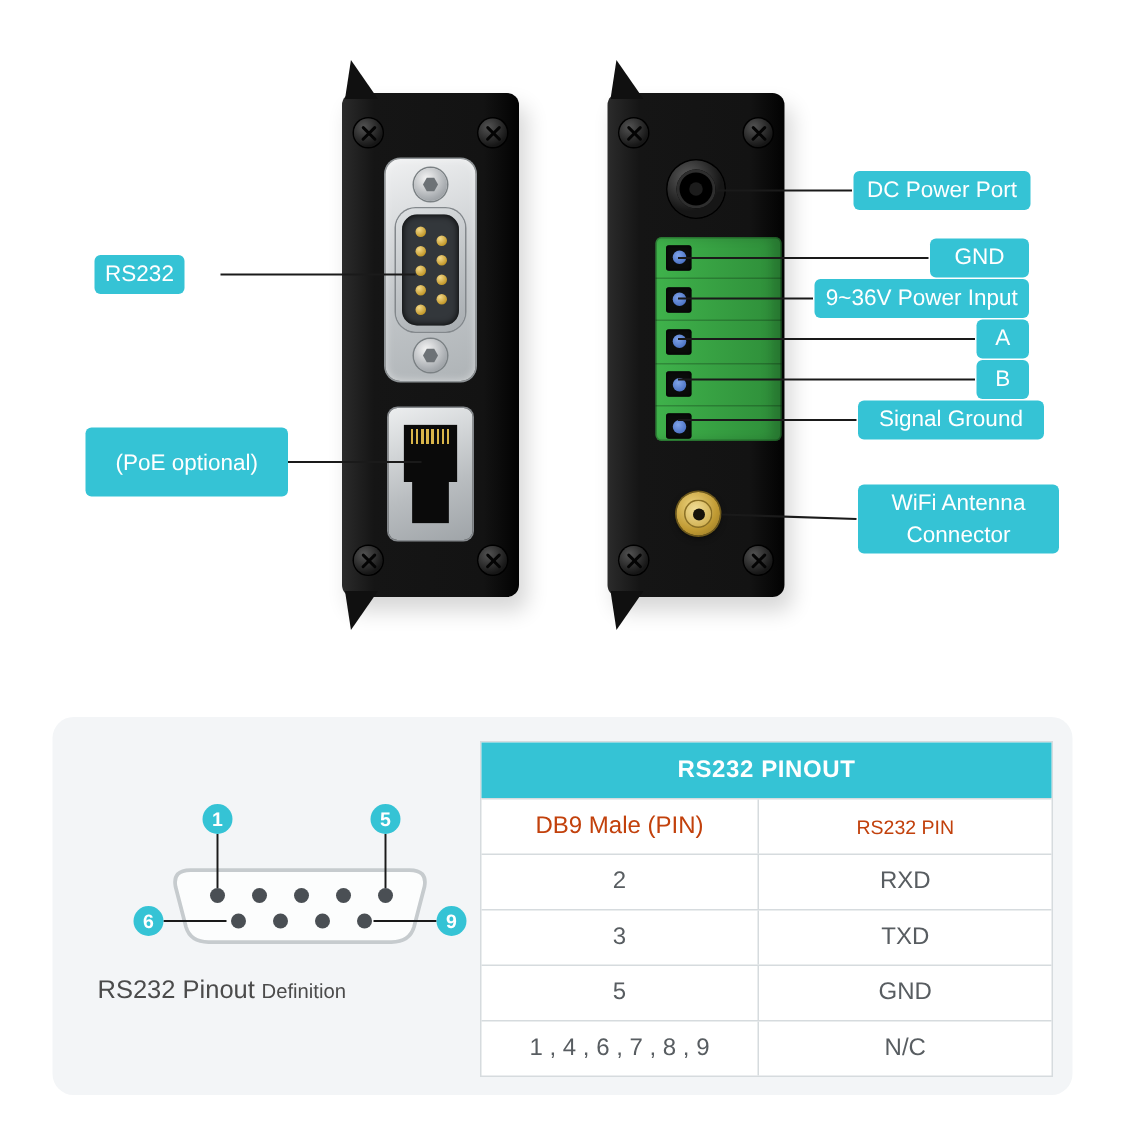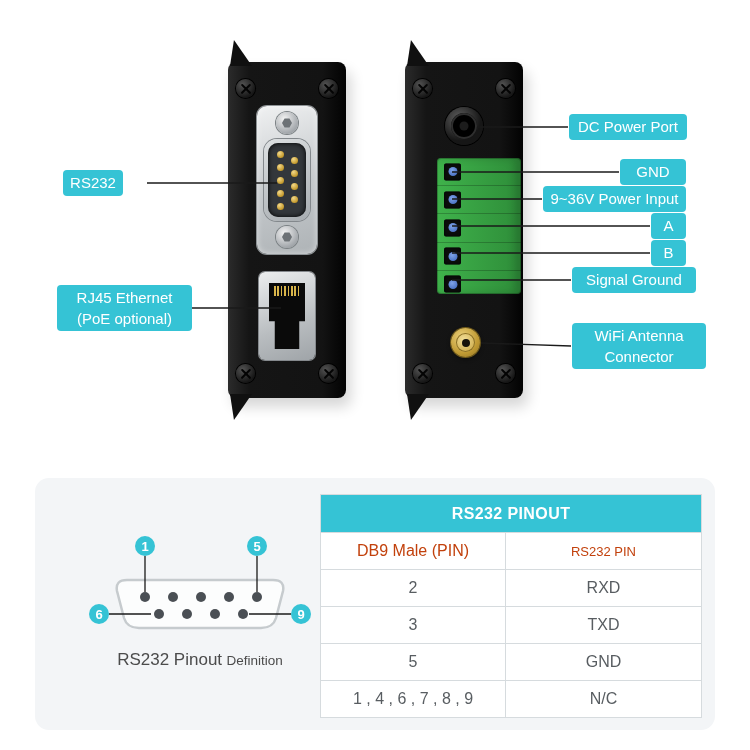--- a/index.html
+++ b/index.html
@@ -90,21 +90,21 @@
   
   .card{position:absolute;left:35px;top:478px;width:680px;height:252px;background:#f3f5f7;
        border-radius:14px;}
   .db9-diagram{position:absolute;left:50px;top:52px;width:230px;height:120px;}
   .shell-path{fill:#fcfdfd;stroke:#c6cbce;stroke-width:2.5;}
   .diag-pin{fill:#4a4f54;}
   .diag-line{stroke:#1a1a1a;stroke-width:1.3;}
   .badge{fill:var(--accent,#35c3d5);}
   .badge-num{fill:#fff;font-size:13px;font-weight:bold;text-anchor:middle;
        font-family:"Liberation Sans",sans-serif;}
-  .caption{position:absolute;left:30px;top:172px;width:270px;text-align:center;color:#4b4b4b;}
+  .caption{position:absolute;left:30px;top:172px;width:270px;text-align:left;color:#4b4b4b;}
   .cap-main{font-size:17px;}
   .cap-sub{font-size:13.5px;}
 
   .ptable{position:absolute;left:285px;top:16px;width:382px;background:#fff;
        border:1px solid #d6dbde;box-sizing:border-box;}
   .t-title{height:37px;line-height:37px;background:var(--accent,#35c3d5);color:#fff;
        text-align:center;font-size:16px;font-weight:bold;letter-spacing:.4px;}
   .t-row{display:flex;height:37px;border-top:1px solid #d6dbde;box-sizing:border-box;}
   .t-cell{display:flex;align-items:center;justify-content:center;color:#585d61;font-size:16px;
        box-sizing:border-box;}
@@ -191,21 +191,20 @@
       <line x1="452" y1="199" x2="542" y2="199"></line>
       <line x1="452" y1="226" x2="650" y2="226"></line>
       <line x1="452" y1="253" x2="650" y2="253"></line>
       <line x1="452" y1="280" x2="571" y2="280"></line>
       <line x1="481" y1="343" x2="571" y2="346"></line>
     </g>
   </svg>
 
   <div class="callout" style="left:63px;top:170px;width:60px"><span>RS232</span></div>
   <div class="callout two" style="left:57px;top:285px;width:135px">
-    <span>RJ45 Ethernet</span>
     <span>(PoE optional)</span>
   </div>
   <div class="callout" style="left:569px;top:114px;width:118px"><span>DC Power Port</span></div>
   <div class="callout" style="left:620px;top:159px;width:66px"><span>GND</span></div>
   <div class="callout" style="left:543px;top:186px;width:143px"><span>9~36V Power Input</span></div>
   <div class="callout" style="left:651px;top:213px;width:35px"><span>A</span></div>
   <div class="callout" style="left:651px;top:240px;width:35px"><span>B</span></div>
   <div class="callout" style="left:572px;top:267px;width:124px"><span>Signal Ground</span></div>
   <div class="callout two" style="left:572px;top:323px;width:134px">
     <span>WiFi Antenna</span>

